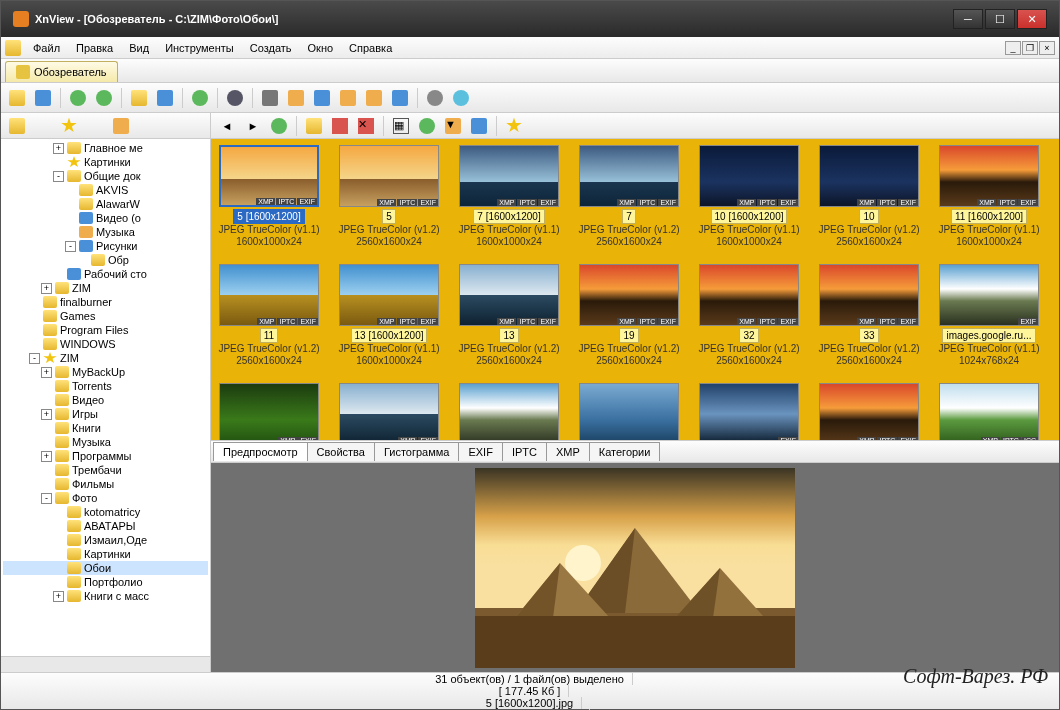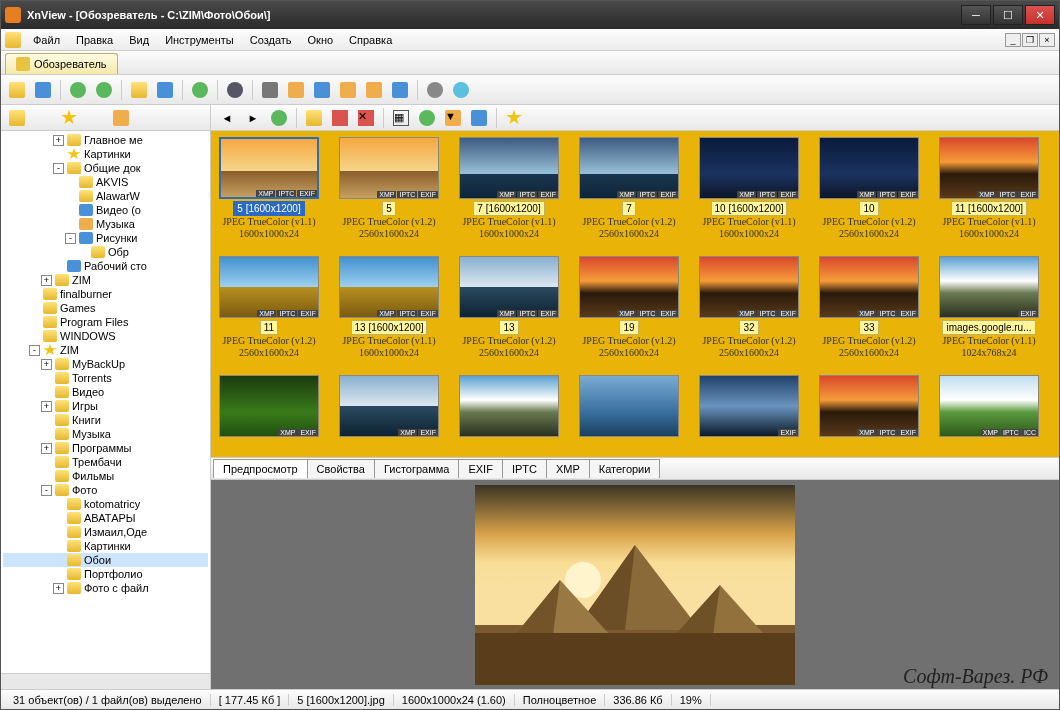--- a/index.html
+++ b/index.html
@@ -1,18 +1,18 @@
 <!DOCTYPE html>
 <html><head>
 <meta charset="utf-8">
 <style>
 * { box-sizing: border-box; margin: 0; padding: 0; font-family: Tahoma, sans-serif; font-size: 11px; }
 body { width: 1060px; height: 710px; background: #fff; overflow: hidden; position: relative; }
 .window { width: 1060px; height: 710px; border: 1px solid #555; display: flex; flex-direction: column; background: #f0f0f0; }
-.titlebar { height: 28px; background: linear-gradient(#4a4a4a, #2a2a2a); display: flex; align-items: center; padding: 0 4px; color: #fff; }
+.titlebar { height: 36px; background: linear-gradient(#4a4a4a, #2a2a2a); display: flex; align-items: center; padding: 0 12px; color: #fff; }
 .titlebar-icon { width: 16px; height: 16px; background: #e67e22; border-radius: 3px; margin-right: 6px; }
 .titlebar-text { flex: 1; font-weight: bold; }
 .win-controls { display: flex; gap: 2px; }
 .win-btn { width: 30px; height: 20px; background: linear-gradient(#555,#333); border: 1px solid #222; display: flex; align-items: center; justify-content: center; color: #fff; cursor: pointer; }
 .win-btn.close { background: linear-gradient(#d9534f,#c9302c); }
 .menubar { height: 22px; background: linear-gradient(#fdfdfd,#ececec); display: flex; align-items: center; padding: 0 4px; border-bottom: 1px solid #ccc; }
 .menubar .mi { padding: 2px 8px; cursor: pointer; text-align: center; }
 .mdi-ctrls { margin-left: auto; display: flex; gap: 1px; }
 .mdi-btn { width: 16px; height: 14px; border: 1px solid #999; background: #eee; font-size: 9px; display: flex; align-items: center; justify-content: center; cursor: pointer; }
 .tabbar { height: 24px; background: linear-gradient(#fdfdfd,#e8e8e8); display: flex; align-items: flex-end; padding: 0 4px; border-bottom: 1px solid #ccc; }
@@ -45,28 +45,28 @@
 .nav-toolbar { height: 26px; background: linear-gradient(#fdfdfd,#e8e8e8); display: flex; align-items: center; padding: 0 4px; gap: 2px; border-bottom: 1px solid #ccc; }
 .addr { flex: 1; height: 20px; border: 1px solid #7a9; background: #fff; padding: 0 4px; display: flex; align-items: center; }
 .thumbs { flex: 1; overflow: auto; background: #eab308; padding: 6px; display: flex; flex-wrap: wrap; gap: 16px; align-content: flex-start; }
 .thumb { width: 104px; display: flex; flex-direction: column; align-items: center; cursor: pointer; }
 .thumb-img { width: 100px; height: 62px; border: 1px solid #888; background: #aaa; position: relative; }
 .thumb.sel .thumb-img { border: 2px solid #2a6ac4; }
 .thumb-badges { position: absolute; bottom: 0; right: 0; display: flex; gap: 1px; }
 .badge { font-size: 7px; padding: 0 2px; background: #444; color: #fff; }
 .thumb-name { background: #fff59a; border: 1px solid #c0b060; padding: 1px 3px; margin-top: 2px; font-size: 10px; max-width: 100px; overflow: hidden; text-overflow: ellipsis; white-space: nowrap; text-align: center; }
 .thumb.sel .thumb-name { background: #2a6ac4; color: #fff; border-color: #2a6ac4; }
-.thumb-info { font-size: 10px; color: #333; text-align: center; line-height: 12px; font-family: Liberation Serif, serif; }
+.thumb-info { font-size: 10px; color: #333; text-align: center; line-height: 12px; }
 .preview-panel { height: 232px; border-top: 1px solid #ccc; display: flex; flex-direction: column; }
 .preview-tabs { height: 22px; background: linear-gradient(#fdfdfd,#e8e8e8); display: flex; align-items: center; border-bottom: 1px solid #ccc; padding: 0 2px; }
 .ptab { padding: 3px 9px; border: 1px solid #999; border-bottom: none; background: #f5f5f5; cursor: pointer; margin-right: -1px; font-size: 11px; }
 .ptab.active { background: #fff; }
 .preview-area { flex: 1; background: #707070; display: flex; align-items: center; justify-content: center; overflow: hidden; }
 .preview-img { width: 320px; height: 200px; }
-.statusbar { height: 20px; background: linear-gradient(#fdfdfd,#e8e8e8); border-top: 1px solid #ccc; display: flex; align-items: center; padding: 0 4px; font-size: 11px; }
+.statusbar { height: 37px; background: linear-gradient(#fdfdfd,#e8e8e8); border-top: 1px solid #ccc; display: flex; align-items: center; padding: 0 4px; font-size: 11px; flex-direction: column; }
 .status-cell { padding: 0 8px; border-right: 1px solid #ccc; white-space: nowrap; }
 .watermark { position: absolute; right: 12px; bottom: 22px; font-style: italic; font-family: cursive; font-size: 20px; color: #222; pointer-events: none; }
 
 .art-pyramid { background: linear-gradient(#f5a841 0%, #f5d58a 55%, #8a5d2b 55%, #c6a060 100%); }
 .art-sea { background: linear-gradient(#3d5a80 0%, #98c1d9 60%, #1a3550 60%, #0d2538 100%); }
 .art-night { background: linear-gradient(#0a1a3a 0%, #1b3360 60%, #0d1528 100%); }
 .art-sunset { background: linear-gradient(#d9472b 0%, #f69c3a 40%, #2a1a0a 60%, #5a3a1a 100%); }
 .art-field { background: linear-gradient(#4290cf 0%, #9dd0f0 50%, #b89020 50%, #7a5a10 100%); }
 .art-shore { background: linear-gradient(#88b0d0 0%, #dde8ef 50%, #2b4a61 50%, #0e2231 100%); }
 .art-green { background: linear-gradient(#1c3c0f 0%, #3a7a1a 60%, #205010 100%); }
@@ -371,21 +371,21 @@
           <div class="tree-item">
             <span class="tree-spacer" style="width: 48px;"></span>
             <span style="width: 14px; display: inline-block;"></span>
             <span class="tree-icon ic ic-folder"></span>
             <span>Портфолио</span>
           </div>
           <div class="tree-item">
             <span class="tree-spacer" style="width: 48px;"></span>
             <span class="tree-toggle">+</span>
             <span class="tree-icon ic ic-folder"></span>
-            <span>Фото с файл</span>
+            <span>Книги с масс</span>
           </div>
         </div>
       <div class="scroll-h"></div>
     </div>
 
     <div class="right-panel">
       <div class="nav-toolbar">
         <div class="tbtn">◄</div>
         <div class="tbtn">►</div>
         <div class="tbtn">

